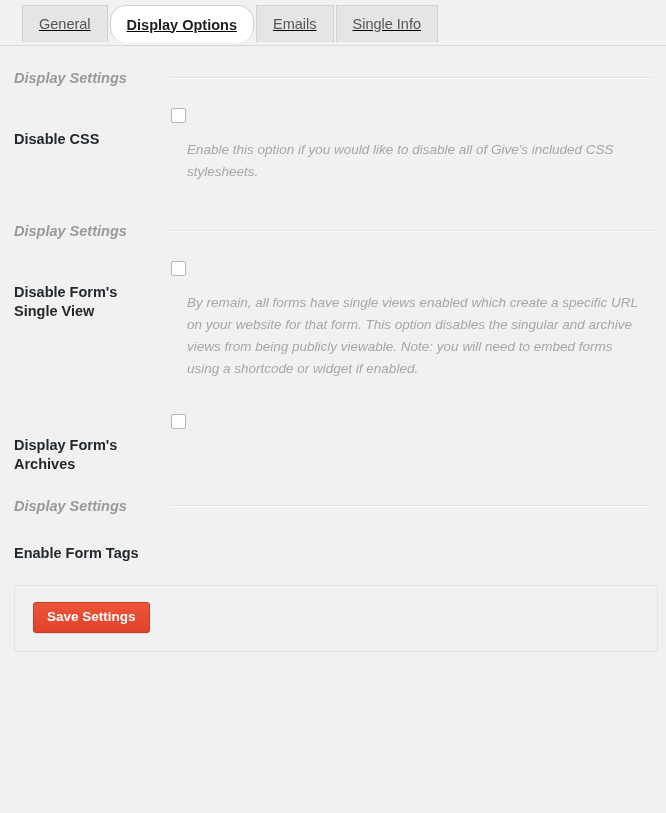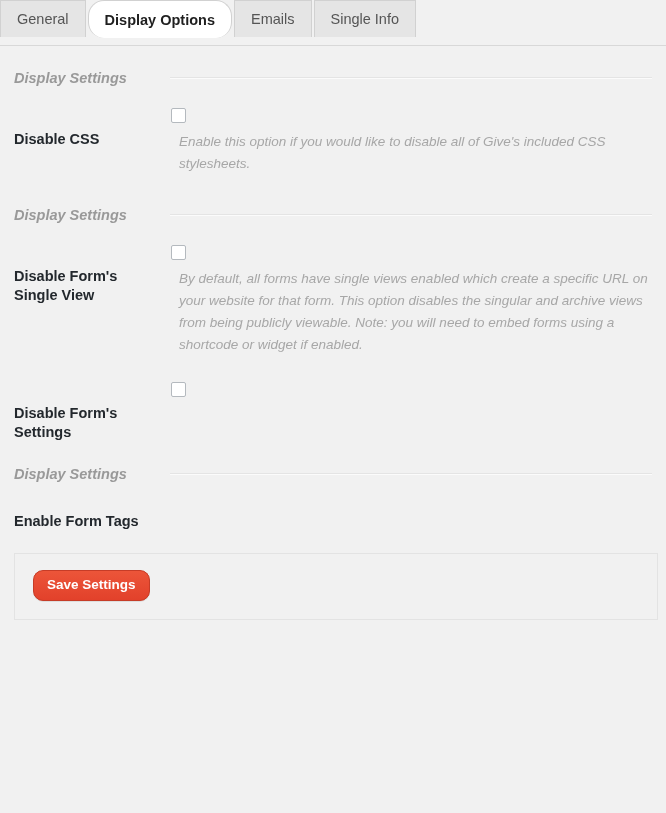--- a/index.html
+++ b/index.html
@@ -12,23 +12,25 @@
     background: #f1f1f1;
     font-family: "Liberation Sans", sans-serif;
     -webkit-font-smoothing: antialiased;
     overflow: hidden;
   }
 
   
   .tab-bar {
     position: relative;
     height: 46px;
+    padding-left: 22px;
     box-sizing: border-box;
     display: flex;
-    align-items: flex-start;
+    align-items: center;
+    text-decoration: underline;
   }
   .tab-bar::after {
     content: "";
     position: absolute;
     left: 0;
     right: 0;
     bottom: 0;
     height: 1px;
     background: #d8d8d8;
   }
@@ -136,36 +138,36 @@
     appearance: none;
     -webkit-appearance: none;
   }
 
   .desc {
     font-size: 13.5px;
     font-style: italic;
     color: #a7a7a7;
     line-height: 22px;
     max-width: 490px;
-    margin: 8px;
+    margin: 16px;
   }
 
   
   .save-wrap {
     margin: 22px 8px 0 14px;
     border: 1px solid #e3e3e3;
     background: #f1f1f1;
     padding: 16px 0 18px 18px;
   }
   .save-button {
     display: inline-block;
     background: #e84b33;
     background-image: linear-gradient(#ec5539, #e2412b);
     border: 1px solid #c63c27;
-    border-radius: 10px;
+    border-radius: 3px;
     color: #ffffff;
     font-size: 13.5px;
     font-weight: bold;
     padding: 7px 13px 8px 13px;
     cursor: pointer;
     box-shadow: 0 1px 0 rgba(0,0,0,0.08);
     font-family: "Liberation Sans", sans-serif;
     line-height: 1;
   }
 </style>
@@ -192,25 +194,25 @@
       </div>
     </div>
     <div class="section-row">
       <div class="section-title">Display Settings</div>
       <div class="section-rule"></div>
     </div>
     <div class="field-row">
       <div class="field-label">Disable Form's Single View</div>
       <div class="field-control">
         <input type="checkbox" class="checkbox" style="">
-        <p class="desc">By default, all forms have single views enabled which create a specific URL on your website for that form. This option disables the singular and archive views from being publicly viewable. Note: you will need to embed forms using a shortcode or widget if enabled.</p>
+        <p class="desc">By remain, all forms have single views enabled which create a specific URL on your website for that form. This option disables the singular and archive views from being publicly viewable. Note: you will need to embed forms using a shortcode or widget if enabled.</p>
       </div>
     </div>
     <div class="field-row">
-      <div class="field-label">Disable Form's Settings</div>
+      <div class="field-label">Display Form's Archives</div>
       <div class="field-control">
         <input type="checkbox" class="checkbox" style="">
       </div>
     </div>
     <div class="section-row">
       <div class="section-title">Display Settings</div>
       <div class="section-rule"></div>
     </div>
     <div class="field-row">
       <div class="field-label tight">Enable Form Tags</div>

